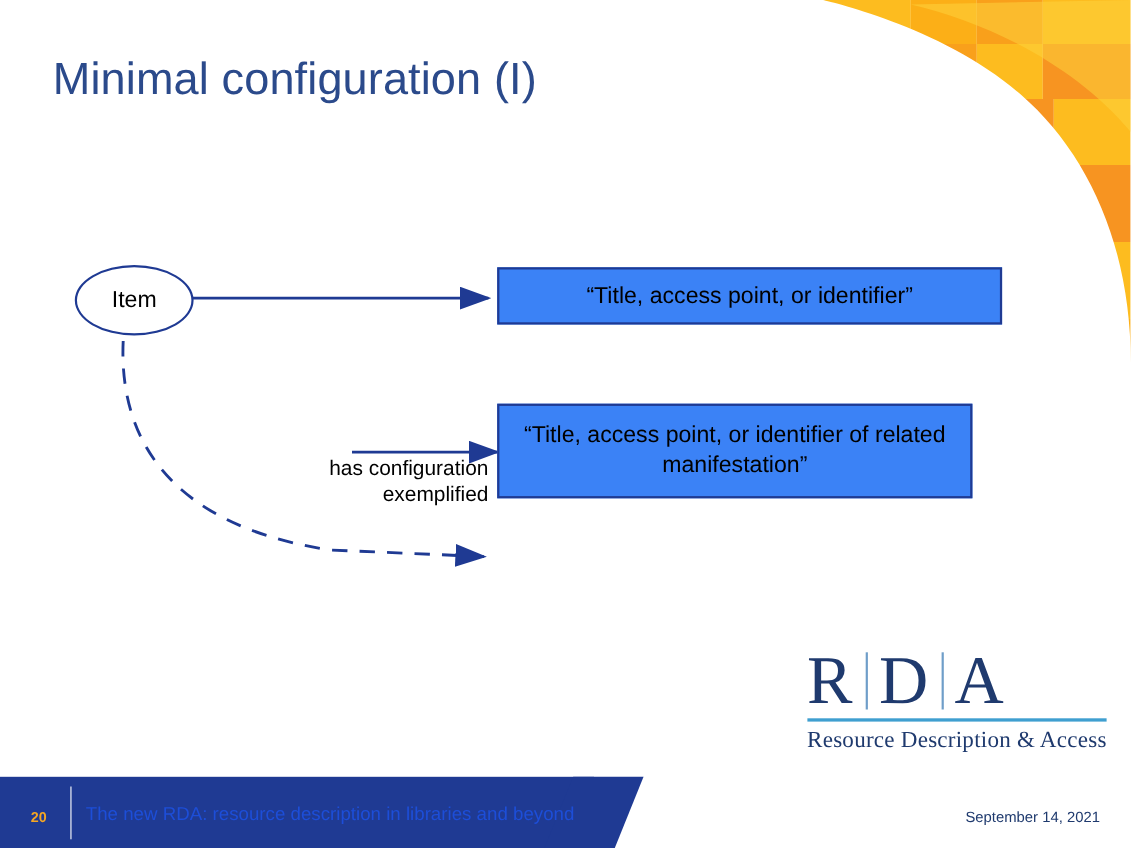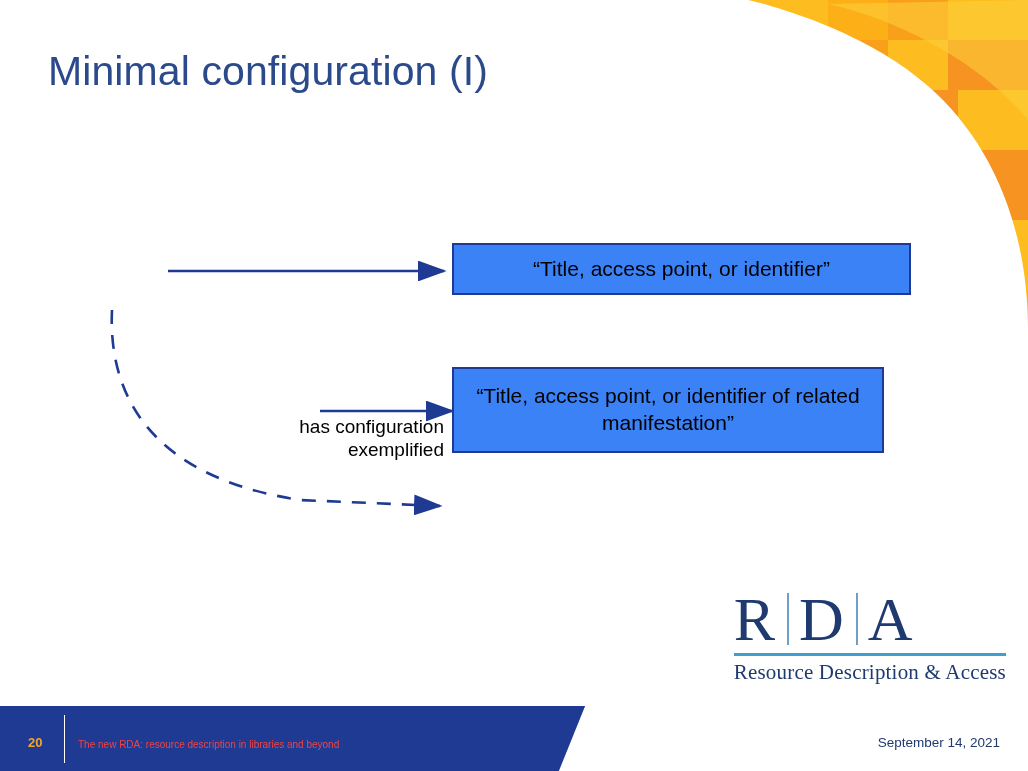--- a/index.html
+++ b/index.html
@@ -62,21 +62,21 @@
   .footer-blue{position:absolute;left:0;bottom:0;width:540px;height:65px;background:#1f3a93;}
   .footer-blue:after{
     content:"";position:absolute;right:-32px;top:0;width:64px;height:65px;
     background:#1f3a93;transform:skewX(-22deg);
   }
   .footer-white{position:absolute;left:525px;bottom:0;width:503px;height:65px;background:#ffffff;}
   .page-num{
     position:absolute;left:28px;bottom:21px;color:#f5a623;font-size:13px;font-weight:bold;
   }
   .footer-text{
-    position:absolute;left:78px;bottom:21px;color:#ef4444;font-size:10px;
+    position:absolute;left:78px;bottom:21px;color:#1d4ed8;font-size:17px;
   }
   .footer-date{
     position:absolute;right:28px;bottom:21px;color:#1f3a6e;font-size:13.5px;
   }
   .footer-divider{
     position:absolute;left:64px;bottom:8px;width:1px;height:48px;background:#ffffff;
   }
 </style>
 </head>
 <body>
@@ -136,20 +136,23 @@
         </marker>
       </defs>
 
       <line x1="168" y1="56" x2="444" y2="56" stroke="#1f3a93" stroke-width="2.6" marker-end="url(#arrowSolid)"></line>
 
       <line x1="320" y1="196" x2="452" y2="196" stroke="#1f3a93" stroke-width="2.6" marker-end="url(#arrowSolid)"></line>
 
       <path d="M112,95 C108,180 150,262 300,285 L440,291" fill="none" stroke="#1f3a93" stroke-width="2.6" stroke-dasharray="14,11" marker-end="url(#arrowDash)"></path>
     </svg>
 
+    <div class="node ellipse" style="left:68px;top:26px;width:104px;height:60px;">
+      <span>Item</span>
+    </div>
 
     <div class="node rect" style="left:452px;top:28px;width:455px;height:48px;">
       <span>“Title, access point, or identifier”</span>
     </div>
 
     <div class="node rect tall" style="left:452px;top:152px;width:432px;height:86px;padding:0 10px;box-sizing:border-box;text-align:center;">
       <span>“Title, access point, or identifier of related manifestation”</span>
     </div>
 
 

